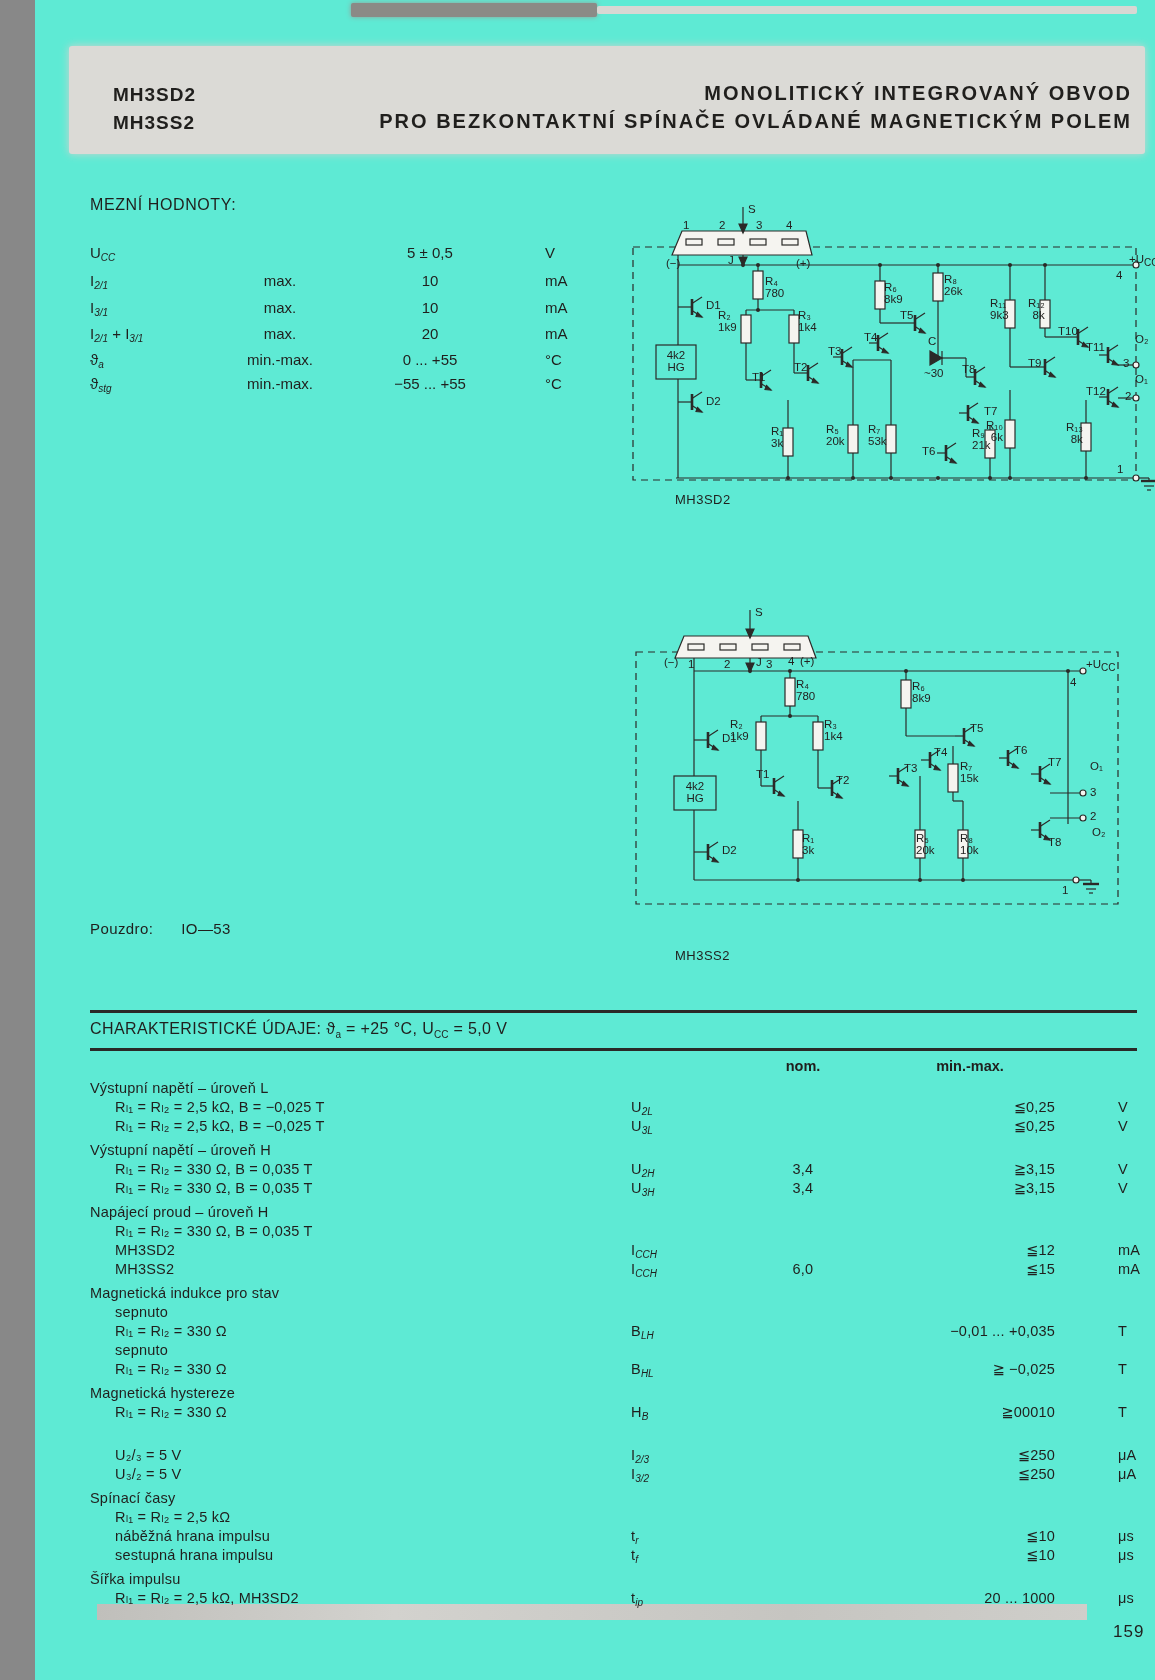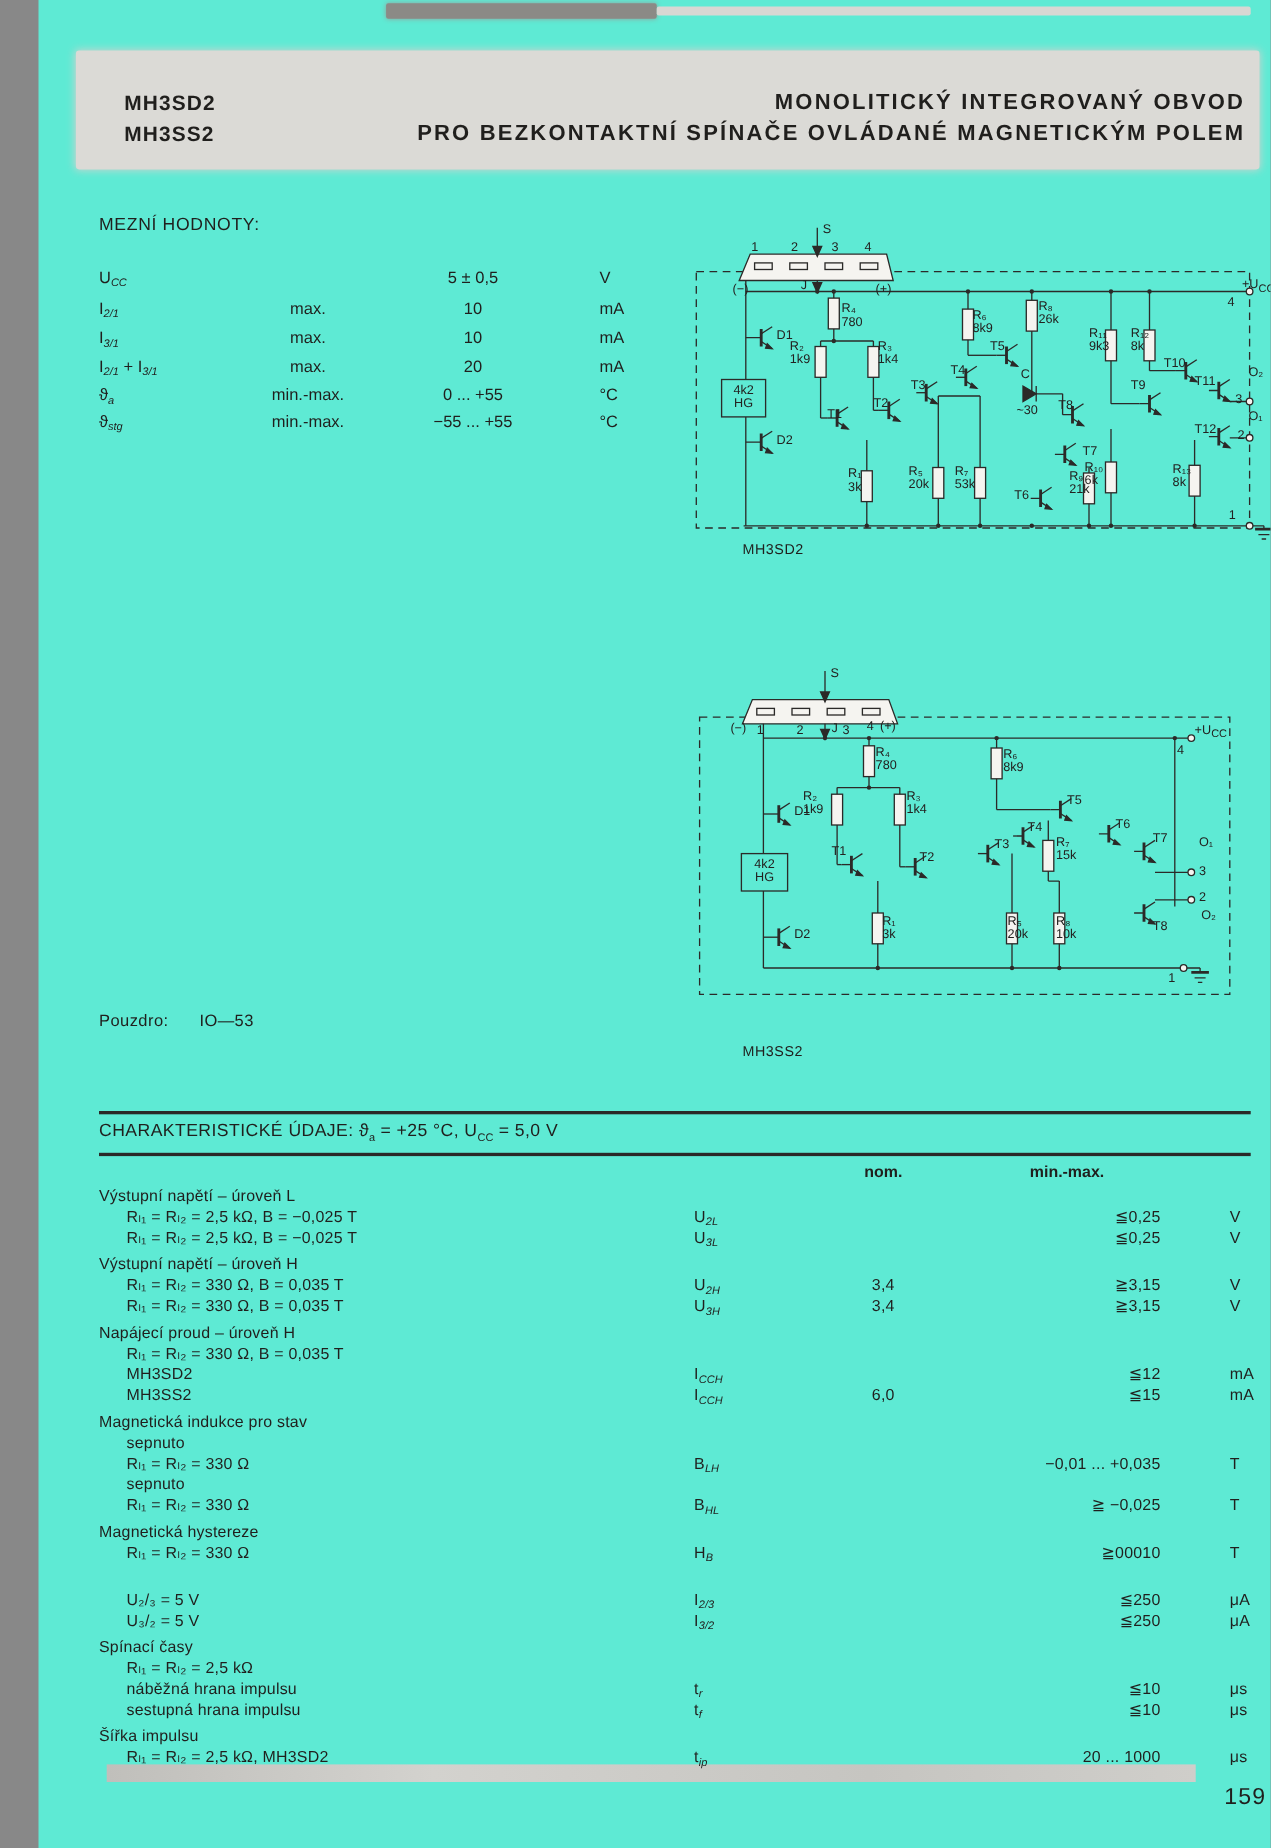--- a/index.html
+++ b/index.html
@@ -20,34 +20,34 @@
   .lcond{position:absolute;left:140px;width:100px;text-align:center;}
   .lval{position:absolute;left:270px;width:140px;text-align:center;}
   .lunit{position:absolute;left:455px;}
   sub{font-size:10px;letter-spacing:0;}
   .lsym sub,.csym sub{font-style:italic;vertical-align:-3px;}
   i{font-style:normal;}
   
   .schem{position:absolute;}
   .schem svg{position:absolute;left:0;top:0;}
   .sl{position:absolute;font-size:11.5px;line-height:12px;white-space:pre-line;color:#232220;}
-  .sl .lv{display:block;}
+  .sl .lv{display:block;text-align:right;}
   .cap{position:absolute;font-size:13px;letter-spacing:.5px;}
   
   .rule{position:absolute;left:55px;width:1047px;height:3px;background:#2a2927;}
   .char-head{position:absolute;left:55px;top:1020px;font-size:16px;letter-spacing:.4px;}
   .colhead{position:absolute;font-size:14.5px;font-weight:bold;}
   .crow{position:absolute;left:55px;width:1060px;height:19px;font-size:14.5px;letter-spacing:.2px;}
   .ct{position:absolute;left:0;white-space:nowrap;}
   .ct.ind{left:25px;}
   .csym{position:absolute;left:541px;}
   .cnom{position:absolute;left:658px;width:110px;text-align:center;}
   .cmm{position:absolute;left:795px;width:170px;text-align:right;}
   .cu{position:absolute;left:1028px;}
-  .pagenum{position:absolute;left:1078px;top:1622px;font-size:21px;letter-spacing:1px;}
+  .pagenum{position:absolute;left:1078px;top:1622px;font-size:17px;letter-spacing:1px;}
   .pouzdro{position:absolute;left:55px;top:920px;font-size:15px;letter-spacing:.4px;}
   .pouzdro .v{margin-left:28px;}
 </style>
 </head>
 <body>
 
 <div class="page">
 
   <div class="streak-dark"></div>
   <div class="streak-light"></div>
@@ -325,21 +325,21 @@
     <span class="sl" style="left:198px;top:228px"><span class="ln">R₅</span><span class="lv">20k</span></span>
     <span class="sl" style="left:240px;top:228px"><span class="ln">R₇</span><span class="lv">53k</span></span>
     <span class="sl" style="left:256px;top:86px"><span class="ln">R₆</span><span class="lv">8k9</span></span>
     <span class="sl" style="left:316px;top:78px"><span class="ln">R₈</span><span class="lv">26k</span></span>
     <span class="sl" style="left:300px;top:140px">C</span>
     <span class="sl" style="left:296px;top:172px">~30</span>
     <span class="sl" style="left:334px;top:168px">T8</span>
     <span class="sl" style="left:356px;top:210px">T7</span>
     <span class="sl" style="left:294px;top:250px">T6</span>
     <span class="sl" style="left:344px;top:232px"><span class="ln">R₉</span><span class="lv">21k</span></span>
-    <span class="sl" style="left:400px;top:150px">T9</span>
+    <span class="sl" style="left:400px;top:162px">T9</span>
     <span class="sl" style="left:358px;top:224px"><span class="ln">R₁₀</span><span class="lv">6k</span></span>
     <span class="sl" style="left:362px;top:102px"><span class="ln">R₁₁</span><span class="lv">9k3</span></span>
     <span class="sl" style="left:400px;top:102px"><span class="ln">R₁₂</span><span class="lv">8k</span></span>
     <span class="sl" style="left:430px;top:130px">T10</span>
     <span class="sl" style="left:458px;top:146px">T11</span>
     <span class="sl" style="left:458px;top:190px">T12</span>
     <span class="sl" style="left:438px;top:226px"><span class="ln">R₁₃</span><span class="lv">8k</span></span>
     <span class="sl" style="left:488px;top:74px">4</span>
     <span class="sl" style="left:501px;top:58px"><i>+U</i><sub>CC</sub></span>
     <span class="sl" style="left:507px;top:138px">O₂</span>

